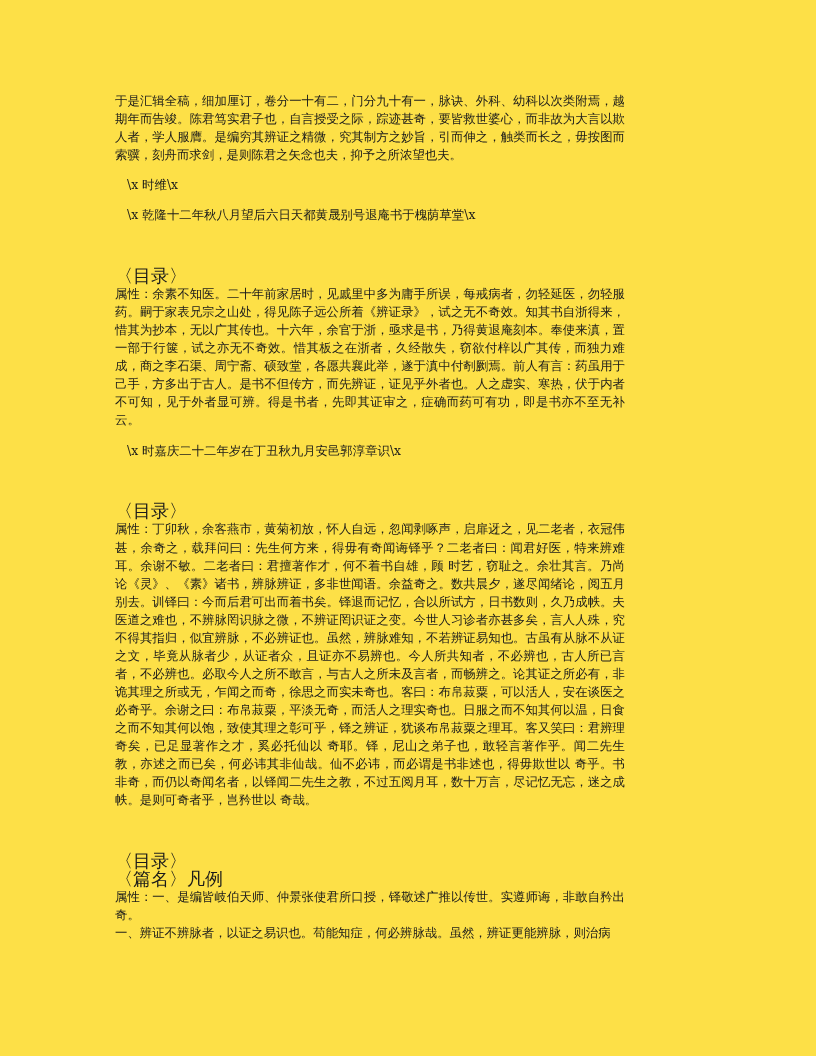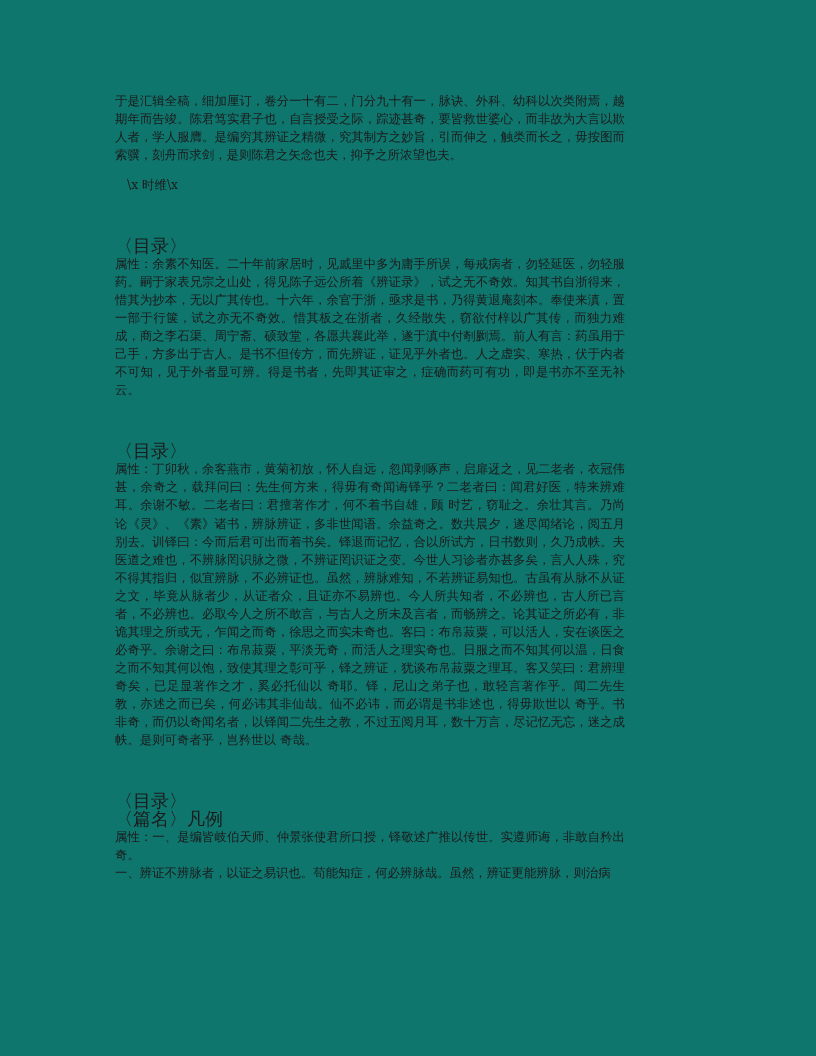--- a/index.html
+++ b/index.html
@@ -12,21 +12,21 @@
     width: 816px;
     height: 1056px;
     overflow: hidden;
     font-family: "DejaVu Serif", "Liberation Serif", serif;
     color: #1a1a1a;
   }
   .page {
     position: relative;
     width: 816px;
     height: 1056px;
-    background: #0f766e;
+    background: #fde047;
     box-sizing: border-box;
     padding: 92px 191px 0 115px;
   }
   .doc-body {
     width: 510px;
   }
   .para {
     font-size: 12.4px;
     line-height: 18.05px;
     text-align: justify;
@@ -58,28 +58,30 @@
 </head>
 <body>
 
 <div class="page">
   <div class="doc-body">
 
     <p class="para">于是汇辑全稿，细加厘订，卷分一十有二，门分九十有一，脉诀、外科、幼科以次类附焉，越期年而告竣。陈君笃实君子也，自言授受之际，踪迹甚奇，要皆救世婆心，而非故为大言以欺人者，学人服膺。是编穷其辨证之精微，究其制方之妙旨，引而伸之，触类而长之，毋按图而索骥，刻舟而求剑，是则陈君之矢念也夫，抑予之所浓望也夫。</p>
 
     <p class="line">\x 时维\x</p>
 
+    <p class="line">\x 乾隆十二年秋八月望后六日天都黄晟别号退庵书于槐荫草堂\x</p>
 
     <p class="blank-line">&nbsp;</p>
 
     <p class="tag-line">〈目录〉</p>
 
 
     <p class="para">属性：余素不知医。二十年前家居时，见戚里中多为庸手所误，每戒病者，勿轻延医，勿轻服药。嗣于家表兄宗之山处，得见陈子远公所着《辨证录》，试之无不奇效。知其书自浙得来，惜其为抄本，无以广其传也。十六年，余官于浙，亟求是书，乃得黄退庵刻本。奉使来滇，置一部于行箧，试之亦无不奇效。惜其板之在浙者，久经散失，窃欲付梓以广其传，而独力难成，商之李石渠、周宁斋、硕致堂，各愿共襄此举，遂于滇中付剞劂焉。前人有言：药虽用于己手，方多出于古人。是书不但传方，而先辨证，证见乎外者也。人之虚实、寒热，伏于内者不可知，见于外者显可辨。得是书者，先即其证审之，症确而药可有功，即是书亦不至无补云。</p>
 
+    <p class="line">\x 时嘉庆二十二年岁在丁丑秋九月安邑郭淳章识\x</p>
 
     <p class="blank-line">&nbsp;</p>
 
     <p class="tag-line">〈目录〉</p>
 
 
     <p class="para">属性：丁卯秋，余客燕市，黄菊初放，怀人自远，忽闻剥啄声，启扉迓之，见二老者，衣冠伟甚，余奇之，载拜问曰：先生何方来，得毋有奇闻诲铎乎？二老者曰：闻君好医，特来辨难耳。余谢不敏。二老者曰：君擅著作才，何不着书自雄，顾 时艺，窃耻之。余壮其言。乃尚论《灵》、《素》诸书，辨脉辨证，多非世闻语。余益奇之。数共晨夕，遂尽闻绪论，阅五月别去。训铎曰：今而后君可出而着书矣。铎退而记忆，合以所试方，日书数则，久乃成帙。夫医道之难也，不辨脉罔识脉之微，不辨证罔识证之变。今世人习诊者亦甚多矣，言人人殊，究不得其指归，似宜辨脉，不必辨证也。虽然，辨脉难知，不若辨证易知也。古虽有从脉不从证之文，毕竟从脉者少，从证者众，且证亦不易辨也。今人所共知者，不必辨也，古人所已言者，不必辨也。必取今人之所不敢言，与古人之所未及言者，而畅辨之。论其证之所必有，非诡其理之所或无，乍闻之而奇，徐思之而实未奇也。客曰：布帛菽粟，可以活人，安在谈医之必奇乎。余谢之曰：布帛菽粟，平淡无奇，而活人之理实奇也。日服之而不知其何以温，日食之而不知其何以饱，致使其理之彰可乎，铎之辨证，犹谈布帛菽粟之理耳。客又笑曰：君辨理奇矣，已足显著作之才，奚必托仙以 奇耶。铎，尼山之弟子也，敢轻言著作乎。闻二先生教，亦述之而已矣，何必讳其非仙哉。仙不必讳，而必谓是书非述也，得毋欺世以 奇乎。书非奇，而仍以奇闻名者，以铎闻二先生之教，不过五阅月耳，数十万言，尽记忆无忘，迷之成帙。是则可奇者乎，岂矜世以 奇哉。</p>
 
 
     <p class="blank-line">&nbsp;</p>

